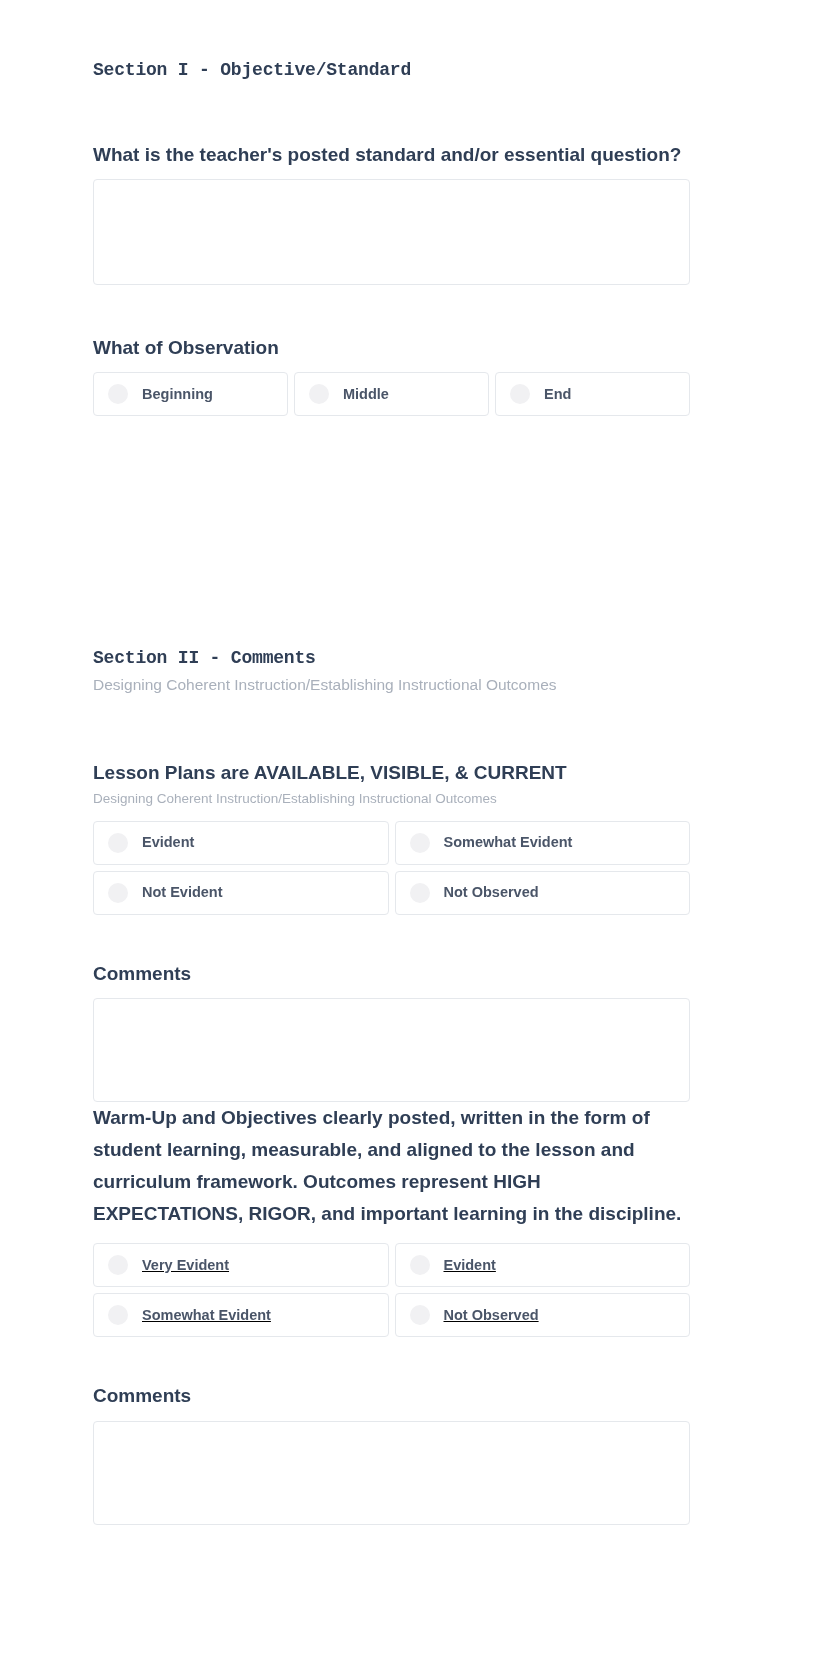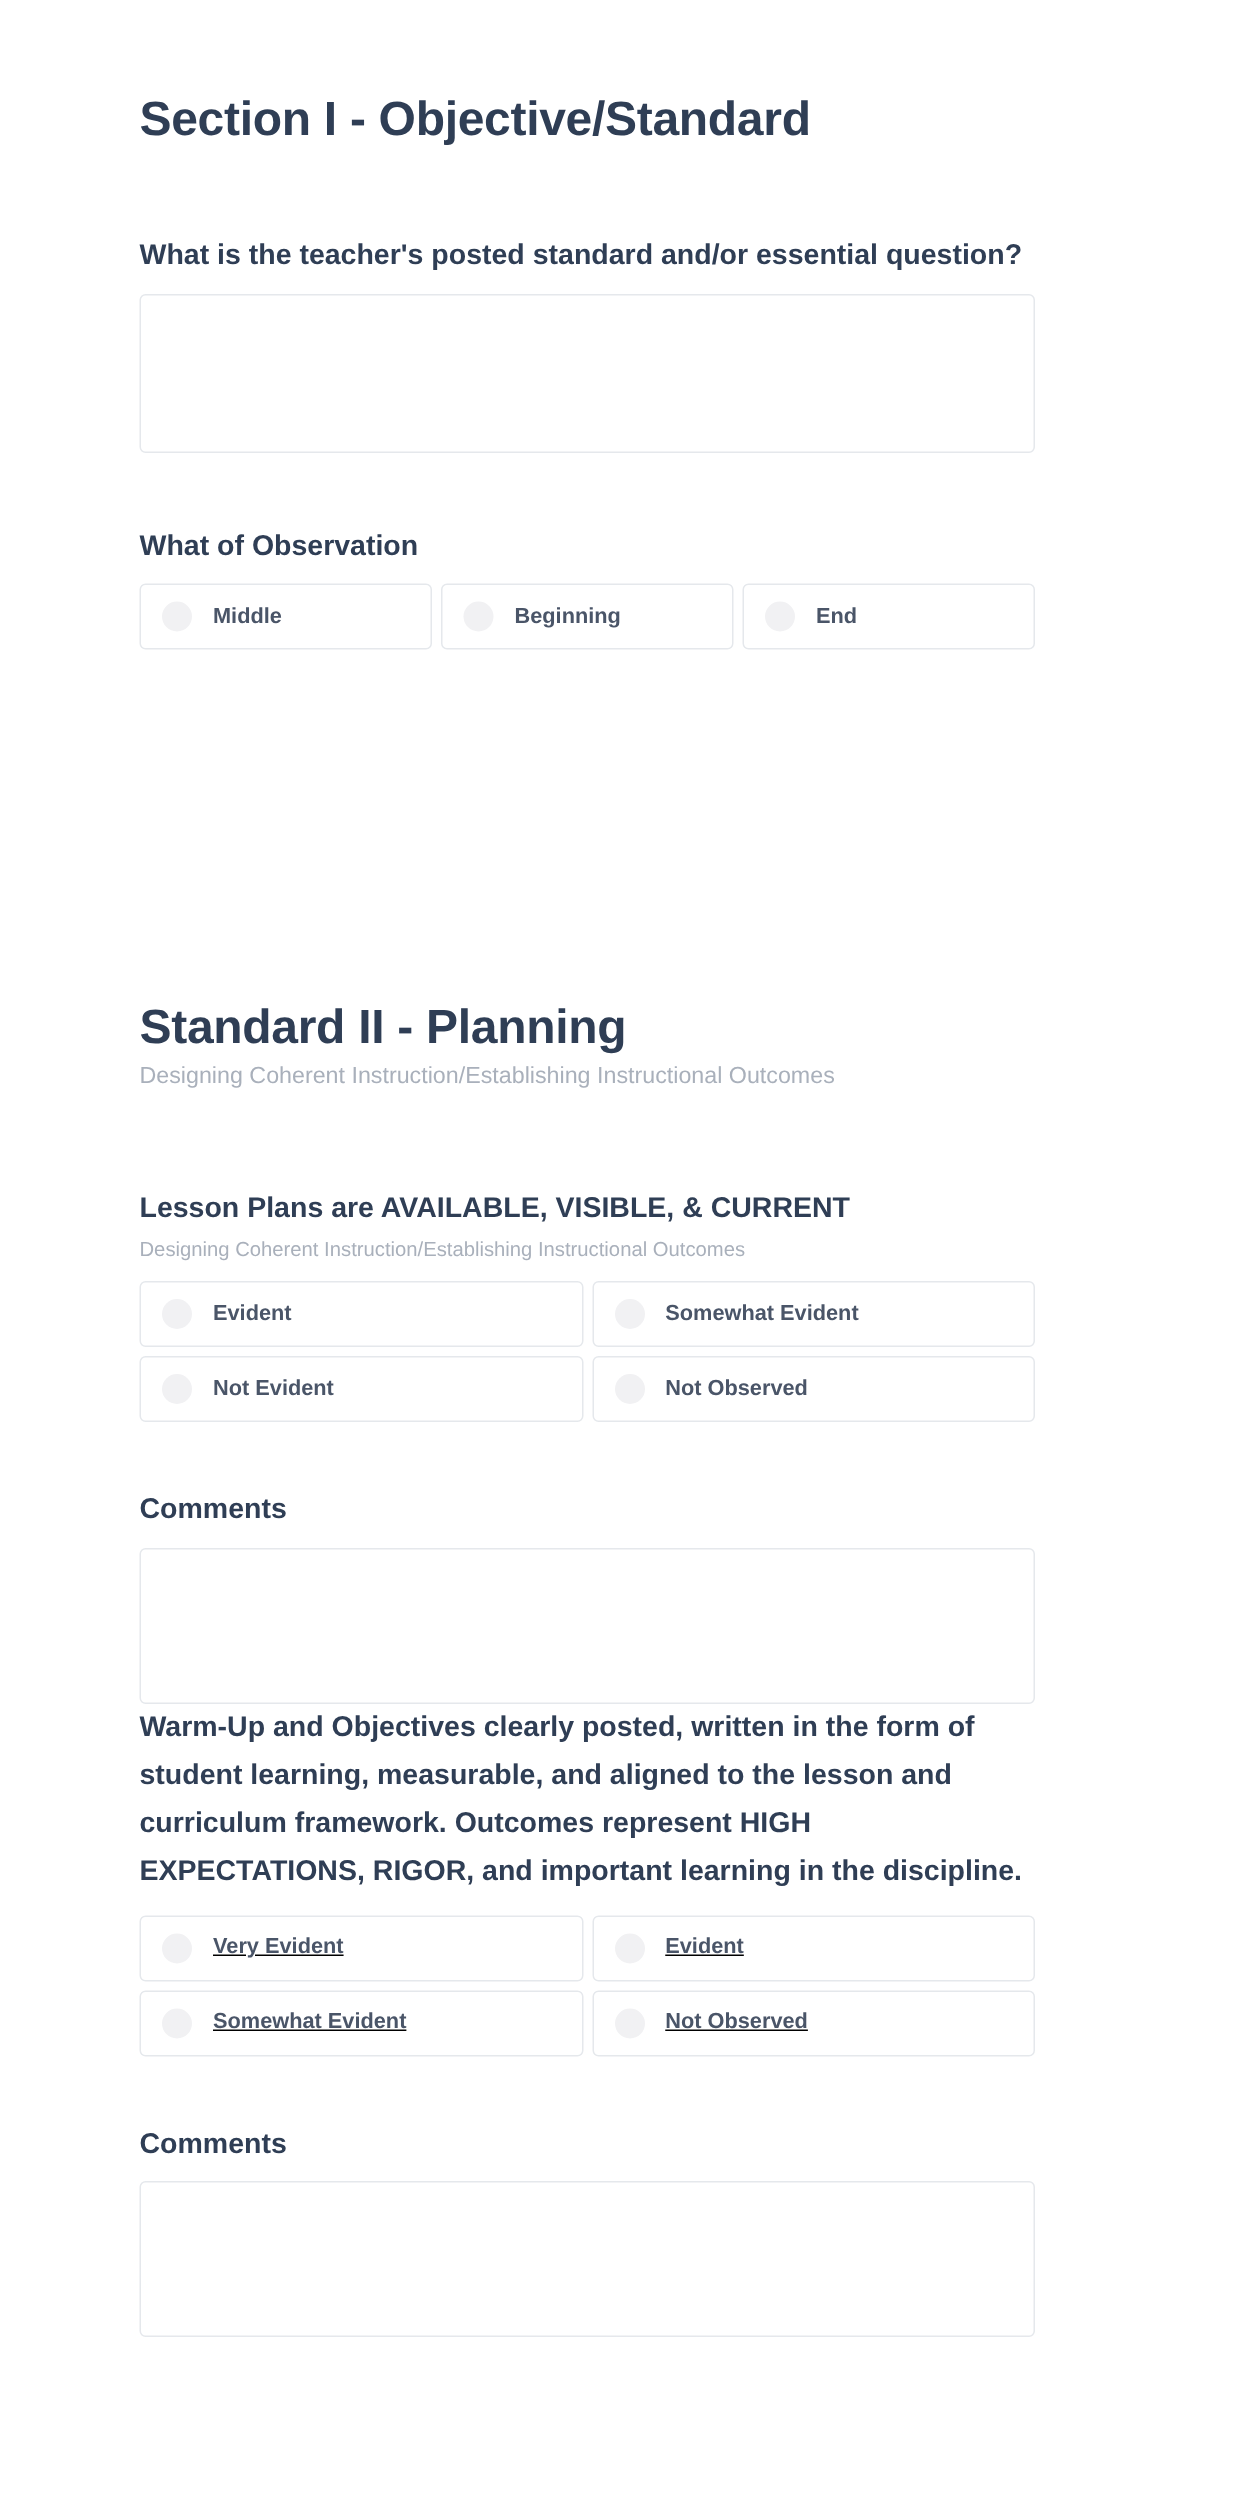--- a/index.html
+++ b/index.html
@@ -22,25 +22,26 @@
 
   .content {
     position: absolute;
     left: 93px;
     top: 0;
     width: 597px;
   }
 
   
   .section-title {
-    font-size: 32px;
+    font-size: 18px;
     font-weight: bold;
     color: #2f3e55;
     letter-spacing: -0.2px;
     line-height: 1.2;
+    font-family: Liberation Mono, monospace;
   }
 
   .section-sub {
     font-size: 15.5px;
     font-weight: normal;
     color: #a9b0bb;
     line-height: 1.35;
     margin-top: 5px;
   }
 
@@ -134,37 +135,37 @@
     <div style="margin-top:58px;">
       <div class="field-label">What is the teacher's posted standard and/or essential question?</div>
       <textarea class="textarea" style="height: 106px; margin-top: 9px;" placeholder=""></textarea>
     </div>
 
     <div style="margin-top:48px;">
       <div class="field-label">What of Observation</div>
       <div class="row3" style="margin-top:8px;">
         <div class="option">
           <span class="radio-dot"></span>
+          <span class="option-label">Beginning</span>
+        </div>
+        <div class="option">
+          <span class="radio-dot"></span>
           <span class="option-label">Middle</span>
         </div>
         <div class="option">
           <span class="radio-dot"></span>
-          <span class="option-label">Beginning</span>
-        </div>
-        <div class="option">
-          <span class="radio-dot"></span>
           <span class="option-label">End</span>
         </div>
       </div>
     </div>
 
     <div class="spacer-xl"></div>
 
     <div>
-      <div class="section-title">Standard II - Planning</div>
+      <div class="section-title">Section II - Comments</div>
       <div class="section-sub">Designing Coherent Instruction/Establishing Instructional Outcomes</div>
     </div>
 
     <div style="margin-top:62px;">
       <div class="field-label">Lesson Plans are AVAILABLE, VISIBLE, &amp; CURRENT</div>
       <div class="field-help">Designing Coherent Instruction/Establishing Instructional Outcomes</div>
       <div class="grid2" style="margin-top:11px;">
         <div class="option">
           <span class="radio-dot"></span>
           <span class="option-label">Evident</span>

